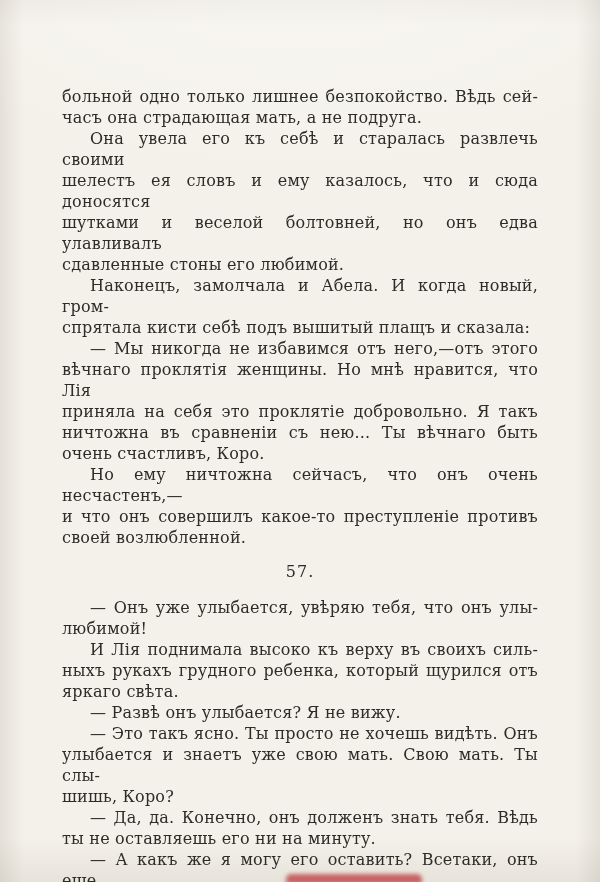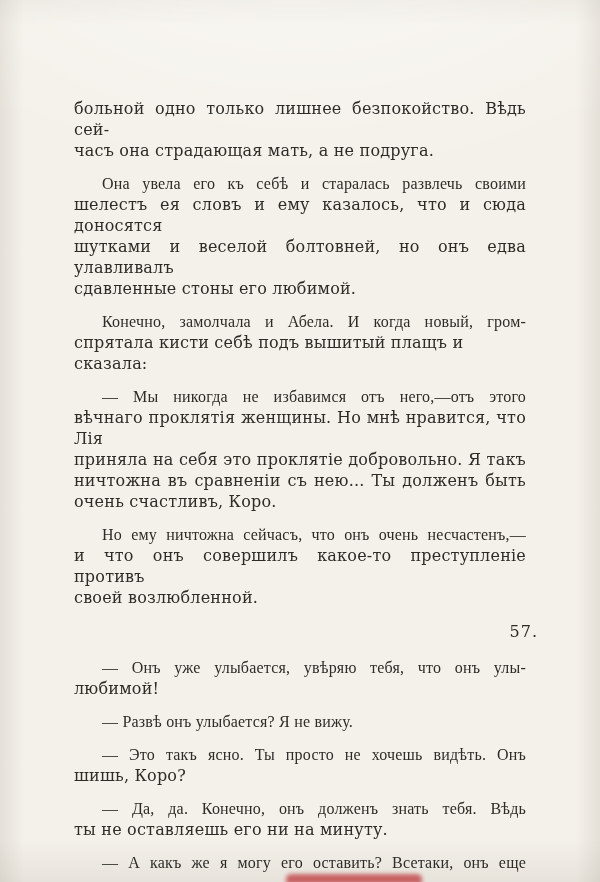--- a/index.html
+++ b/index.html
@@ -23,26 +23,26 @@
       linear-gradient(0deg, rgba(115,105,90,0.10), rgba(115,105,90,0) 5%, rgba(115,105,90,0) 97%, rgba(115,105,90,0.07));
   }
   .text-block {
     position: absolute;
     left: 62px; top: 86px; width: 476px;
     color: #2e2c27;
     font-size: 16px;
     line-height: 21px;
     letter-spacing: 0.2px;
   }
-  .para { margin: 12px; padding: 0; }
+  .para { margin: 0; padding: 0; }
   .ln { display: block; }
   .j { text-align: justify; text-align-last: justify; }
-  .ind { text-indent: 28px; font-family: Liberation Serif, serif; }
+  .ind { text-indent: 28px; }
   .section-heading {
-    text-align: right;
+    text-align: center;
     margin: 13px 0 15px 0;
     letter-spacing: 1px;
     color: #2e2c27;
   }
   .red-mark {
     position: absolute;
     left: 286px; bottom: -2px;
     width: 136px; height: 10px;
     background: #c24b4e;
     border-radius: 5px 5px 0 0;
@@ -64,52 +64,58 @@
     </p>
 
     <p class="para">
       <span class="ln j ind">Она увела его къ себѣ и старалась развлечь своими</span>
       <span class="ln j">шелестъ ея словъ и ему казалось, что и сюда доносятся</span>
       <span class="ln j">шутками и веселой болтовней, но онъ едва улавливалъ</span>
       <span class="ln">сдавленные стоны его любимой.</span>
     </p>
 
     <p class="para">
-      <span class="ln j ind">Конечно, замолчала и Абела. И когда новый, гром-</span>
+      <span class="ln j ind">Наконецъ, замолчала и Абела. И когда новый, гром-</span>
       <span class="ln">спрятала кисти себѣ подъ вышитый плащъ и сказала:</span>
     </p>
 
     <p class="para">
       <span class="ln j ind">— Мы никогда не избавимся отъ него,—отъ этого</span>
       <span class="ln j">вѣчнаго проклятія женщины. Но мнѣ нравится, что Лія</span>
       <span class="ln j">приняла на себя это проклятіе добровольно. Я такъ</span>
-      <span class="ln j">ничтожна въ сравненіи съ нею... Ты долженъ быть</span>
+      <span class="ln j">ничтожна въ сравненіи съ нею... Ты вѣчнаго быть</span>
       <span class="ln">очень счастливъ, Коро.</span>
     </p>
 
     <p class="para">
       <span class="ln j ind">Но ему ничтожна сейчасъ, что онъ очень несчастенъ,—</span>
       <span class="ln j">и что онъ совершилъ какое-то преступленіе противъ</span>
       <span class="ln">своей возлюбленной.</span>
     </p>
 
     <div class="section-heading">57.</div>
 
     <p class="para">
       <span class="ln j ind">— Онъ уже улыбается, увѣряю тебя, что онъ улы-</span>
       <span class="ln">любимой!</span>
     </p>
 
+    <p class="para">
+      <span class="ln j ind">И Лія поднимала высоко къ верху въ своихъ силь-</span>
+      <span class="ln j">ныхъ рукахъ грудного ребенка, который щурился отъ</span>
+      <span class="ln">яркаго свѣта.</span>
+    </p>
 
     <p class="para">
       <span class="ln ind">— Развѣ онъ улыбается? Я не вижу.</span>
     </p>
 
     <p class="para">
       <span class="ln j ind">— Это такъ ясно. Ты просто не хочешь видѣть. Онъ</span>
+      <span class="ln j">улыбается и знаетъ уже свою мать. Свою мать. Ты слы-</span>
       <span class="ln">шишь, Коро?</span>
     </p>
 
     <p class="para">
       <span class="ln j ind">— Да, да. Конечно, онъ долженъ знать тебя. Вѣдь</span>
       <span class="ln">ты не оставляешь его ни на минуту.</span>
     </p>
 
     <p class="para">
       <span class="ln j ind">— А какъ же я могу его оставить? Всетаки, онъ еще</span>

